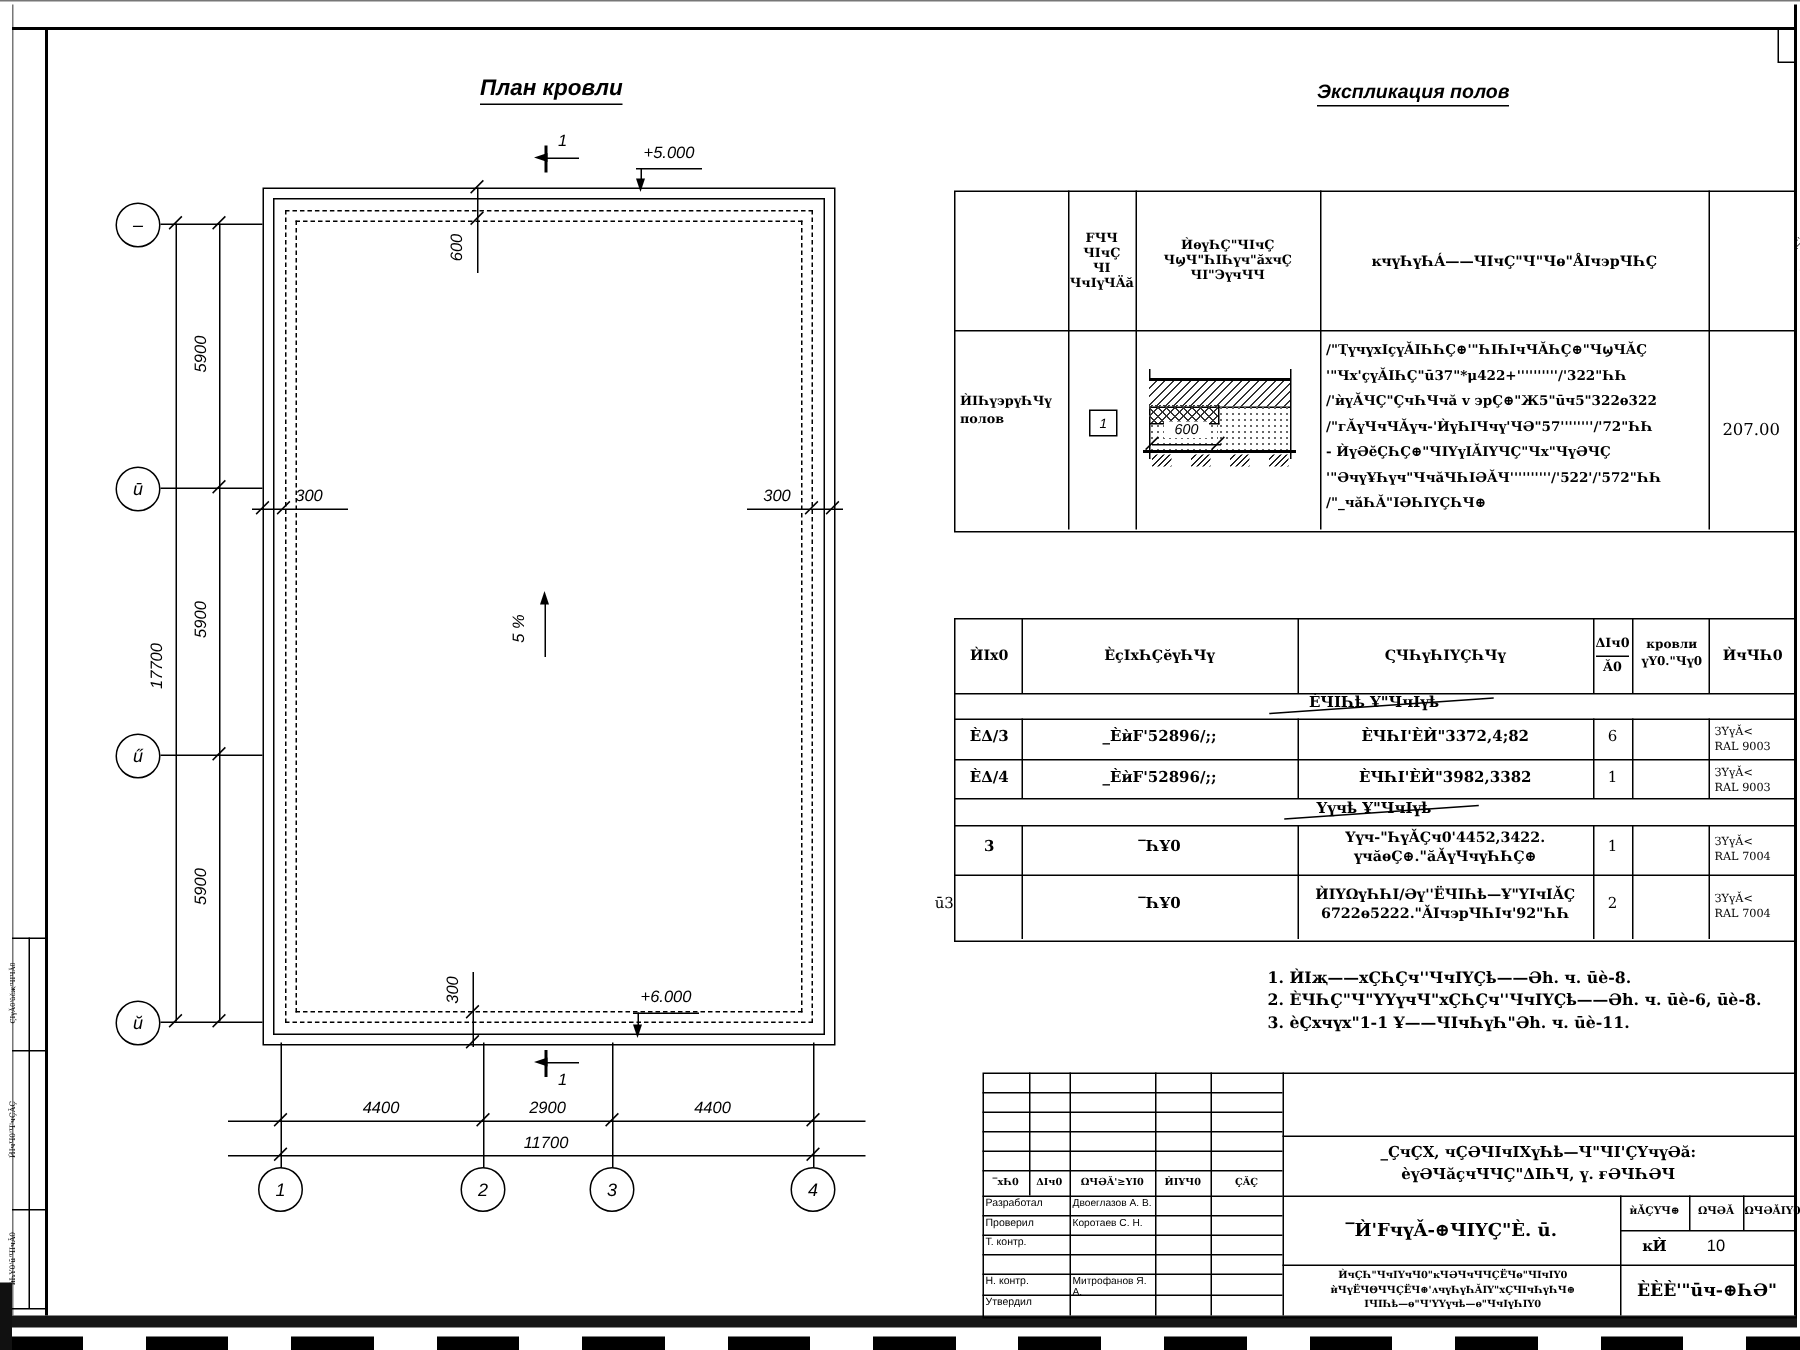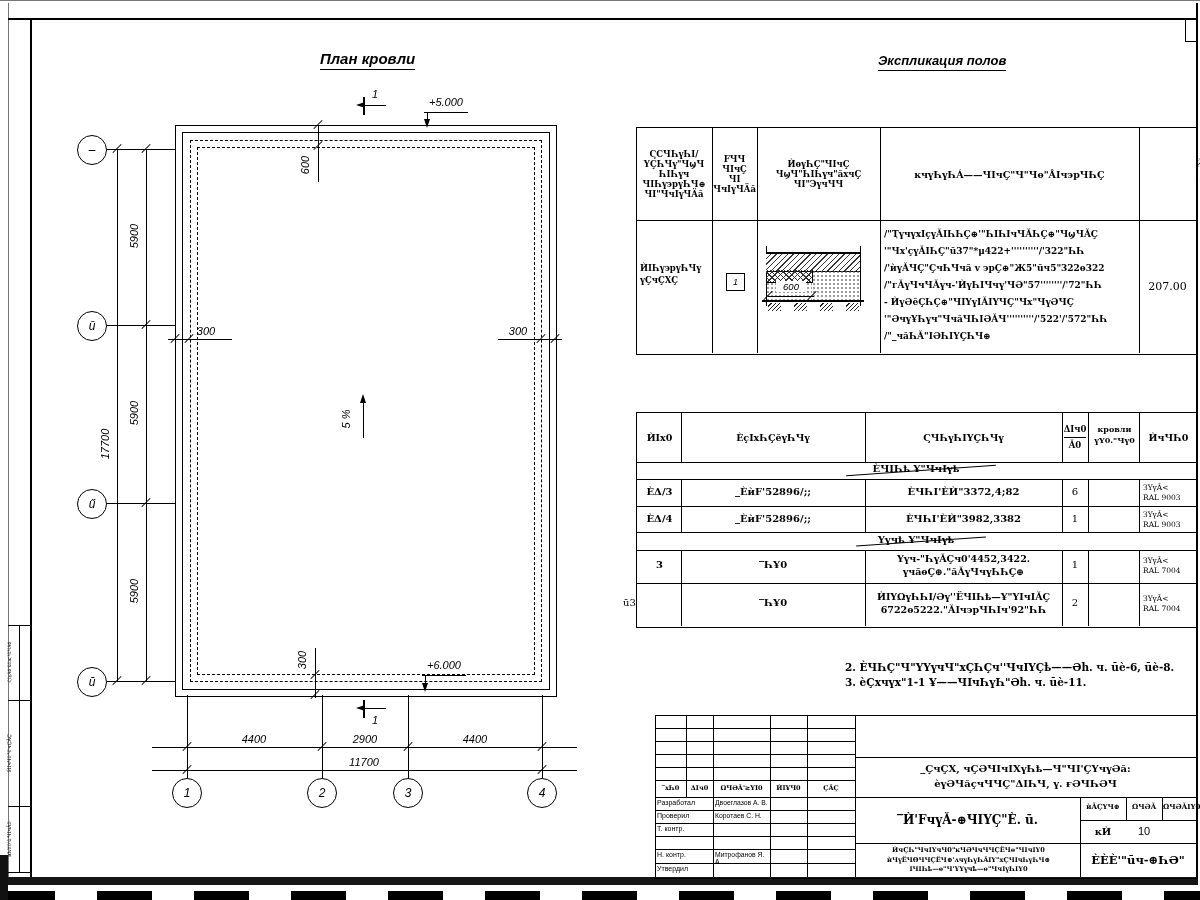--- a/index.html
+++ b/index.html
@@ -175,39 +175,34 @@
     </div>
 
   <div class="a title" style="left:878px;top:53px;font-size:13px">Экспликация полов</div>
   <div class="a box" style="left:636px;top:127px;width:560px;height:226px"></div>
   <div class="a vl" style="left:712px;top:127px;height:226px"></div>
   <div class="a vl" style="left:757px;top:127px;height:226px"></div>
   <div class="a vl" style="left:880px;top:127px;height:226px"></div>
   <div class="a vl" style="left:1139px;top:127px;height:226px"></div>
   <div class="a hl" style="left:636px;top:220px;width:560px"></div>
 
-  <div class="a flexc gt pl ct" style="left:638px;top:130px;width:72px;height:88px;font-size:8.5px;font-weight:600">ϚϹЧҺүҺI/
-ҮÇҺЧү"ЧϣЧ
-ҺIҺүч
-ЧIҺү϶рүҺЧ⊕
-ЧI"ЧчIүЧÄă</div>
   <div class="a flexc gt pl ct" style="left:714px;top:130px;width:41px;height:88px;font-size:8.5px;font-weight:600">FЧЧ
 ЧIчÇ
 ЧI
 ЧчIүЧÄă</div>
   <div class="a flexc gt pl ct" style="left:759px;top:130px;width:119px;height:88px;font-size:8.5px;font-weight:600">ЍѳүҺÇ"ЧIчÇ
 ЧϣЧ"ҺIҺүч"ăхчÇ
 ЧI"ЭүчЧЧ</div>
   <div class="a flexc gt ct" style="left:882px;top:130px;width:255px;height:88px;font-size:9.5px;font-weight:600">ĸчүҺүҺÁ——ЧIчÇ"Ч"Чѳ"ÅIч϶рЧҺÇ</div>
   <div class="a flexc gt pl ct" style="left:1190px;top:130px;width:53px;height:88px;font-size:8.5px;font-weight:400">ЍчI϶рÇҮ-
 ЧIчÇ
 ЧҮ0"Һ0</div>
 
   <div class="a gt pl" style="left:640px;top:262px;width:70px;font-size:8.5px;font-weight:600;line-height:12px">ЍIҺү϶рүҺЧү
-үÇчÇХÇ</div>
+полов</div>
   <div class="a flexc" style="left:726px;top:273px;width:17px;height:16px;border:1px solid #000;font:italic 9px 'Liberation Sans',sans-serif">1</div>
 
   <div class="a vl" style="left:766px;top:246px;height:60px"></div>
   <div class="a vl" style="left:860px;top:246px;height:60px"></div>
   <div class="a hatch45" style="position:absolute;left:766px;top:252px;width:94px;height:17px;border-top:2px solid #000;border-bottom:1.5px solid #000"></div>
   <div class="a crossh" style="left:766px;top:270px;width:46px;height:12px;border-bottom:1px solid #000;border-right:1px solid #000"></div>
   <div class="a stipple" style="left:812px;top:270px;width:48px;height:30px"></div>
   <div class="a stipple" style="left:766px;top:282px;width:46px;height:18px"></div>
   <div class="a dim" style="left:776px;top:281px;width:30px;font-size:9.5px;background:#fff">600</div>
   <div class="a hl" style="left:768px;top:296px;width:46px"></div>
@@ -291,20 +286,21 @@
 RAL 7004</div>
 
   <div class="a gt ct" style="left:608px;top:597px;width:43px;font-size:10px;font-weight:400">ū3</div>
   <div class="a gt ct" style="left:683px;top:597px;width:180px;font-size:10px;font-weight:600">‾ҺҰ0</div>
   <div class="a gt pl ct" style="left:867px;top:590px;width:193px;font-size:9.5px;font-weight:600;line-height:13px">ЍIҮΩүҺҺI/Əү''ЁЧIҺҍ—Ұ"ҮIчIǍÇ
 6722ѳ5222."ǍIч϶рЧҺIч'92"ҺҺ</div>
   <div class="a gt ct" style="left:1062px;top:597px;width:26px;font-size:10px">2</div>
   <div class="a gt pl" style="left:1143px;top:594px;width:52px;font-size:7.5px;line-height:9.5px">ЗҮүǍ&lt;
 RAL 7004</div>
 
+  <div class="a gt" style="left:845px;top:645px;width:340px;font-size:10.5px;font-weight:600;line-height:15px">1. ЍIҗ——хÇҺÇч''ЧчIҮÇҍ——Əh. ч. ūè-8.</div>
   <div class="a gt" style="left:845px;top:660px;width:345px;font-size:10.5px;font-weight:600;line-height:15px">2. ÈЧҺÇ"Ч"ҮҮүчЧ"хÇҺÇч''ЧчIҮÇҍ——Əh. ч. ūè-6, ūè-8.</div>
   <div class="a gt" style="left:845px;top:675px;width:340px;font-size:10.5px;font-weight:600;line-height:15px">3. èÇхчүх"1-1 Ұ——ЧIчҺүҺ"Əh. ч. ūè-11.</div>
 
   <div class="a box" style="left:655px;top:715px;width:541px;height:162px"></div>
   <div class="a vl" style="left:686px;top:715px;height:82px"></div>
   <div class="a vl" style="left:713px;top:715px;height:162px"></div>
   <div class="a vl" style="left:770px;top:715px;height:162px"></div>
   <div class="a vl" style="left:807px;top:715px;height:162px"></div>
   <div class="a vl" style="left:855px;top:715px;height:162px"></div>
 

